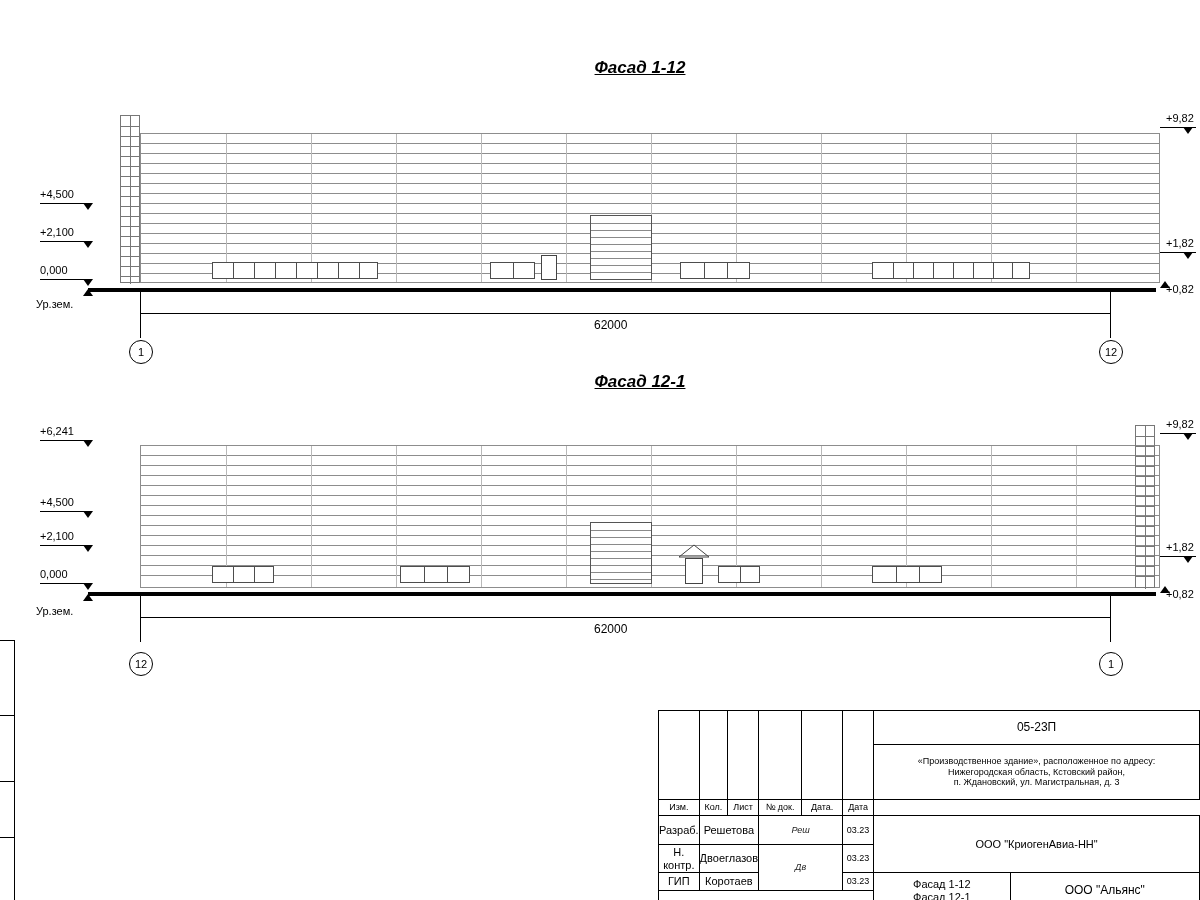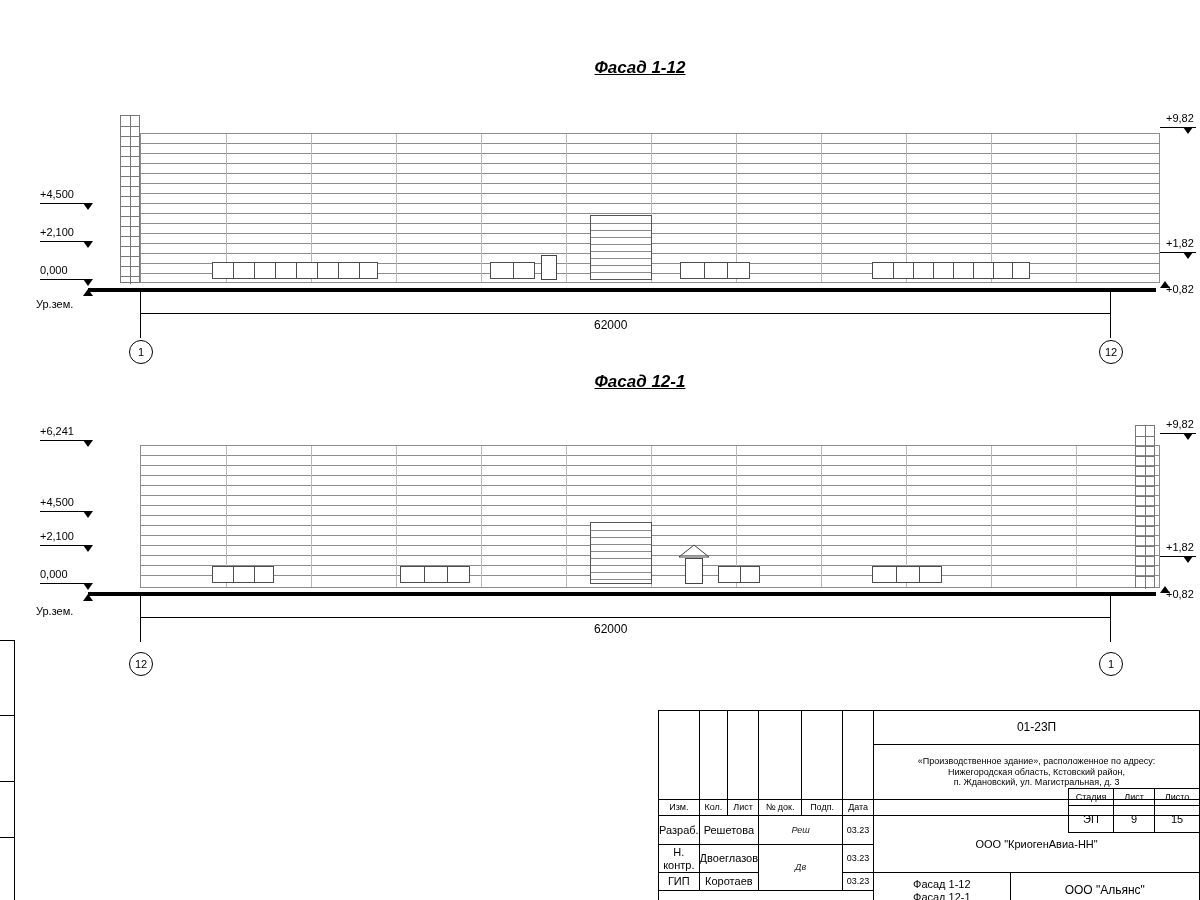--- a/index.html
+++ b/index.html
@@ -335,37 +335,37 @@
 
   <table class="stamp">
     <tbody>
         <tr>
       <td rowspan="3" style="width:22px;height:22px;"></td>
       <td rowspan="3" style="width:24px;"></td>
       <td rowspan="3" style="width:26px;"></td>
       <td rowspan="3" style="width:42px;"></td>
       <td rowspan="3" style="width:40px;"></td>
       <td rowspan="3" style="width:30px;"></td>
-      <td colspan="4" class="big" style="width:340px;height:33px;">01-23П</td>
+      <td colspan="4" class="big" style="width:340px;height:33px;">05-23П</td>
     </tr>
     <tr>
       <td colspan="4" rowspan="2" style="height:48px;padding:3px 4px;">
         <div>«Производственное здание», расположенное по адресу:</div>
         <div>Нижегородская область, Кстовский район,</div>
         <div>п. Ждановский, ул. Магистральная, д. 3</div>
       </td>
     </tr>
     <tr></tr>
 
     <tr>
       <td class="hdr" style="height:15px;">Изм.</td>
       <td class="hdr">Кол.</td>
       <td class="hdr">Лист</td>
       <td class="hdr">№ док.</td>
-      <td class="hdr">Подп.</td>
+      <td class="hdr">Дата.</td>
       <td class="hdr">Дата</td>
     </tr>
 
     <tr>
       <td class="mid" style="height:28px;">Разраб.</td>
       <td colspan="2" class="mid">Решетова</td>
       <td colspan="2" class="sig">Реш</td>
       <td class="hdr">03.23</td>
       <td colspan="4" rowspan="2" class="mid" style="height:56px;">ООО "КриогенАвиа-НН"</td>
     </tr>
@@ -384,28 +384,14 @@
         <div>Фасад 12-1</div>
       </td>
       <td colspan="2" rowspan="2" class="big">ООО "Альянс"</td>
     </tr>
     <tr>
       <td colspan="6" style="height:17px;"></td>
     </tr>
   </tbody>
     </table>
 
-  <table class="stamp" style="left:1068px;top:788px;">
-    <tbody>
-        <tr>
-      <td class="hdr" style="width:44px;height:16px;">Стадия</td>
-      <td class="hdr" style="width:40px;">Лист</td>
-      <td class="hdr" style="width:44px;">Листо</td>
-    </tr>
-    <tr>
-      <td class="mid" style="height:26px;">ЭП</td>
-      <td class="mid">9</td>
-      <td class="mid">15</td>
-    </tr>
-  </tbody>
-    </table>
 
 </div>
 
 </body></html>

